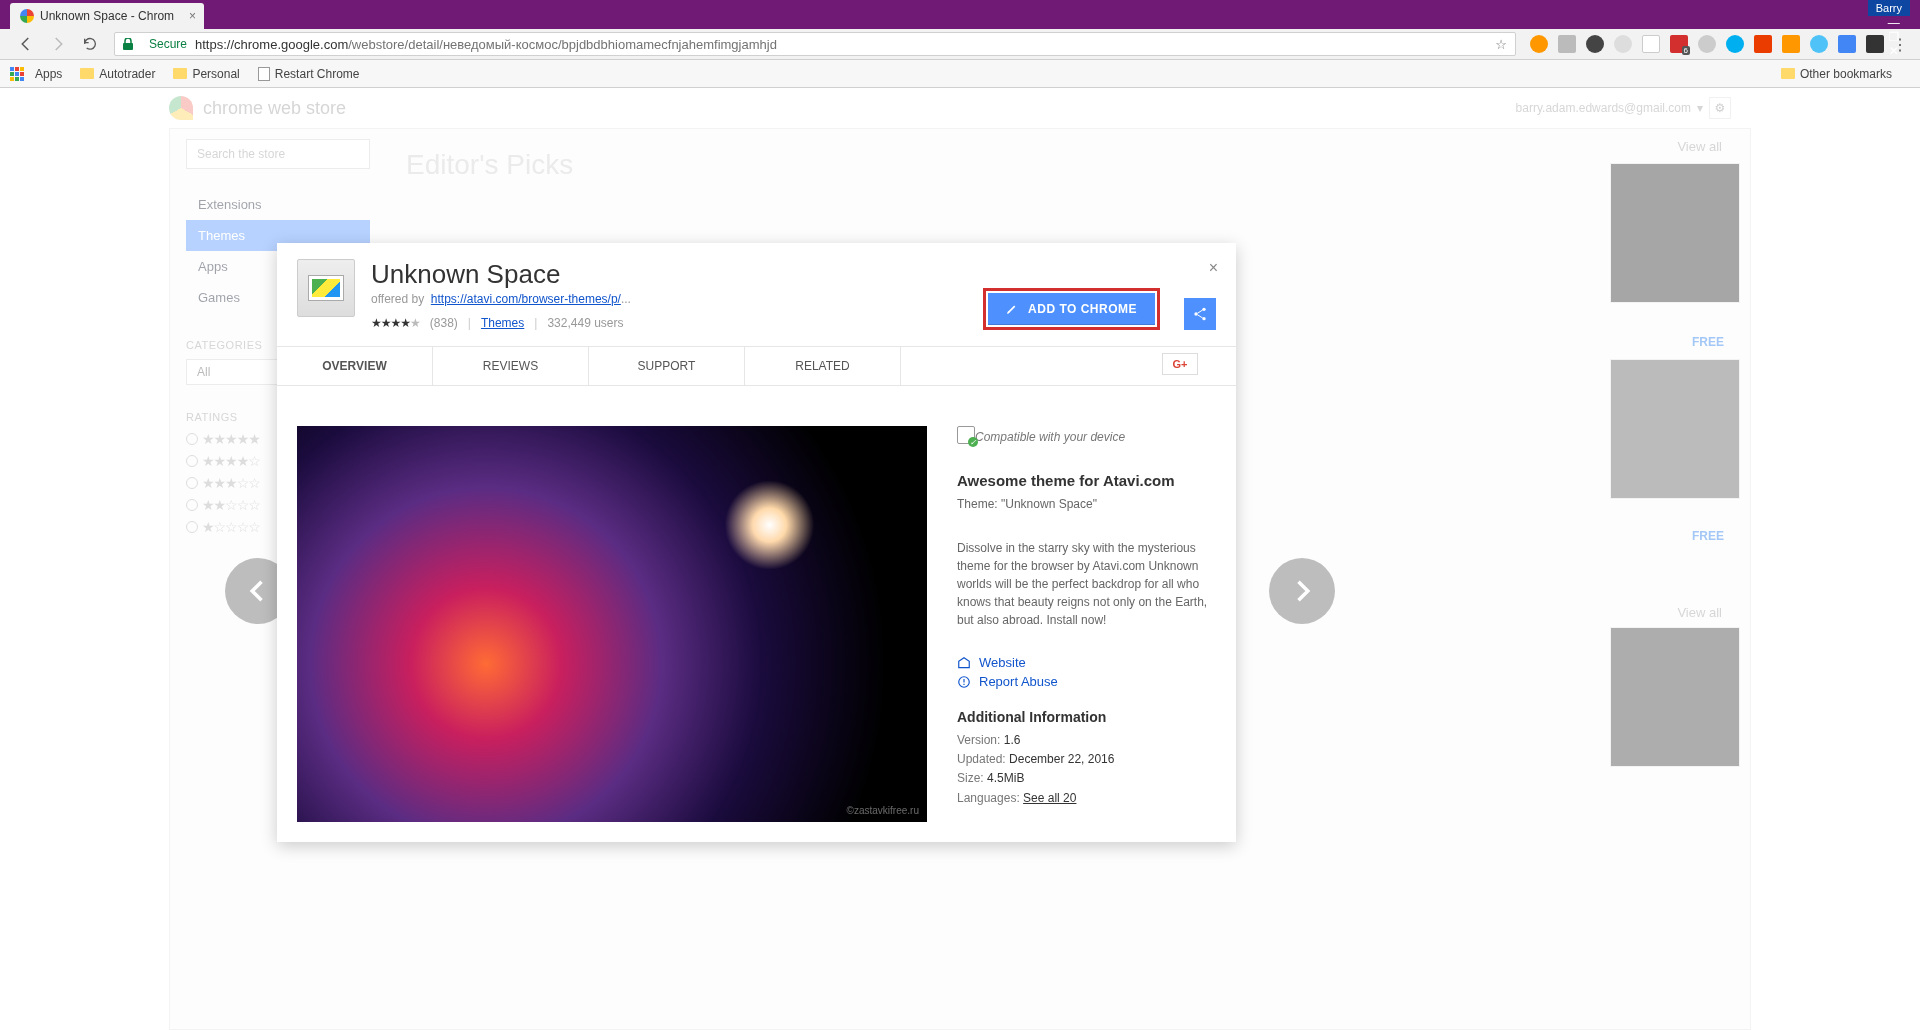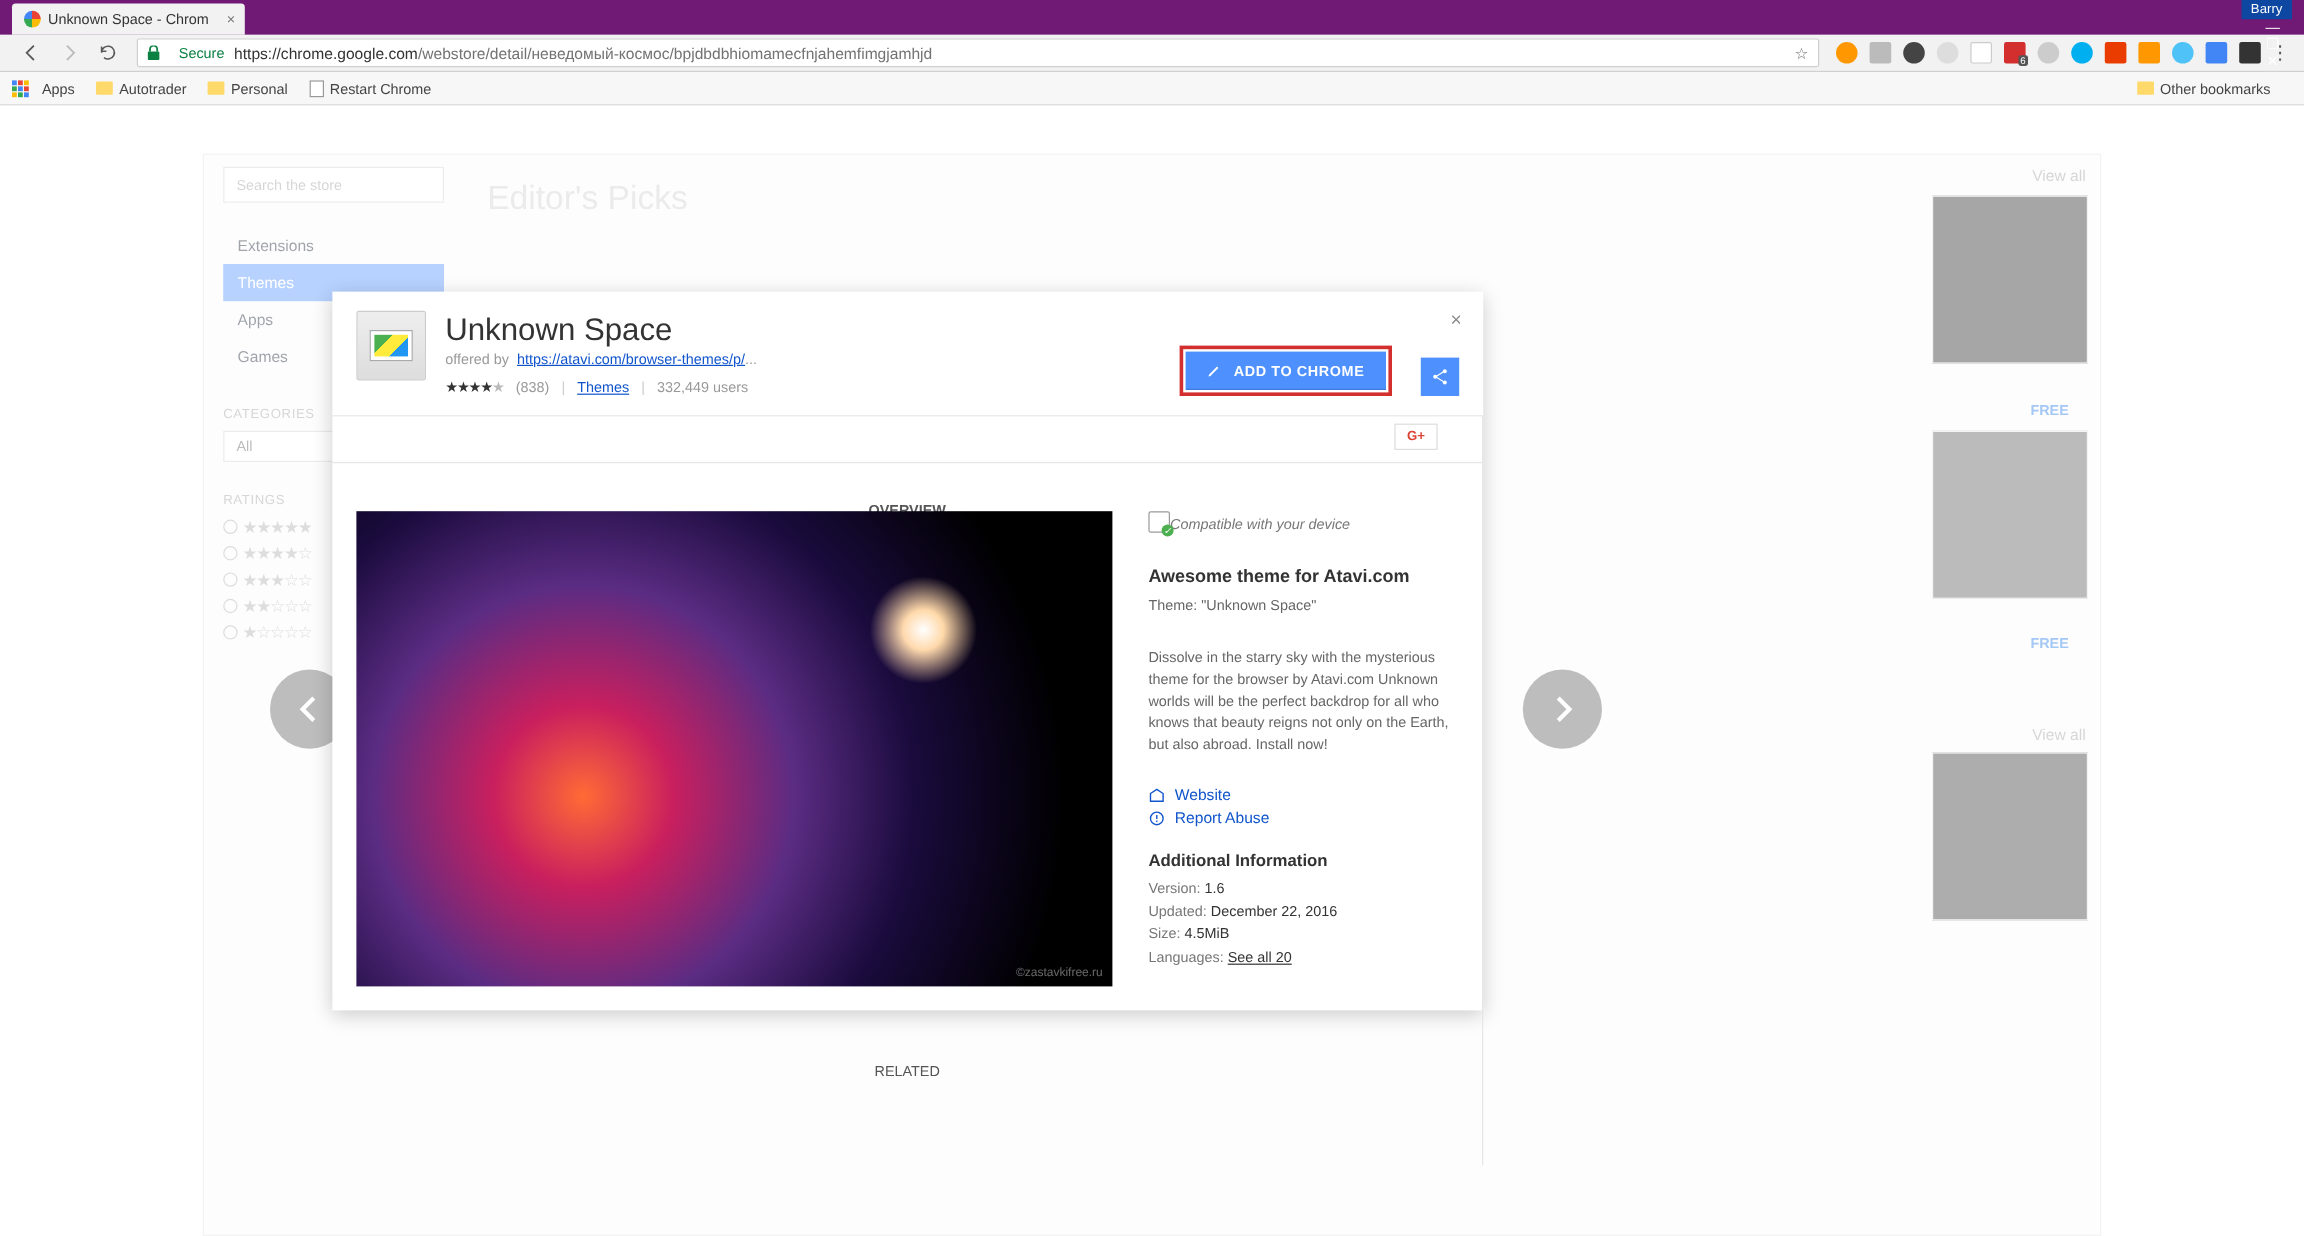--- a/index.html
+++ b/index.html
@@ -56,21 +56,21 @@
 .sidemenu a { display: block; padding: 8px 12px; font-size: 13px; color: #0f172a; text-decoration: none; }
 .sidemenu a.active { background: #4d90fe; color: #fff; }
 .side-label { font-size: 11px; color: #999; margin: 26px 0 8px; letter-spacing: .5px; }
 .catselect { border: 1px solid #d0d0d0; background: #fff; padding: 5px 10px; font-size: 12px; color: #555; }
 .ratings-row { display: flex; align-items: center; gap: 4px; margin: 6px 0; }
 .radio { width: 12px; height: 12px; border: 1px solid #aaa; border-radius: 50%; }
 .star-gray { color: #aaa; font-size: 14px; letter-spacing: -1px; }
 
 .main-panel { margin-left: 216px; padding: 20px; }
 .editor-picks { font-size: 28px; color: #ccc; }
-.viewall { position: absolute; right: 12px; font-size: 13px; color: #999; }
+.viewall { position: absolute; right: 28px; font-size: 13px; color: #999; }
 .free-label { position: absolute; right: 26px; color: #1a73e8; font-size: 12px; font-weight: bold; }
 
 
 .dim { position: absolute; inset: 0; background: rgba(255,255,255,0.6); }
 
 
 .modal { position: absolute; top: 155px; left: 277px; width: 959px; background: #fff; box-shadow: 0 4px 16px rgba(0,0,0,0.2); }
 .modal-close { position: absolute; top: 16px; right: 18px; color: #888; font-size: 16px; cursor: pointer; }
 .modal-head { padding: 16px 20px; display: flex; }
 .app-icon { width: 58px; height: 58px; background: linear-gradient(#eee,#ddd); border: 1px solid #ccc; border-radius: 2px; display: flex; align-items: center; justify-content: center; }
@@ -86,21 +86,21 @@
 .link { color: #1155cc; text-decoration: underline; }
 .sep { color: #ccc; }
 
 .head-actions { margin-left: auto; display: flex; align-items: flex-end; gap: 24px; }
 .add-highlight { border: 3px solid #d32f2f; padding: 2px; }
 .add-btn { background: #4d90fe; color: #fff; border: none; height: 32px; padding: 0 18px; font-size: 12px; font-weight: bold; letter-spacing: .5px; display: flex; align-items: center; gap: 8px; box-shadow: inset 0 -1px 0 rgba(0,0,0,.15); }
 .brush-icon { width: 14px; height: 14px; }
 .share-btn { width: 32px; height: 32px; background: #4d90fe; display: flex; align-items: center; justify-content: center; color: #fff; }
 .gplus { position: absolute; right: 38px; top: 110px; width: 36px; height: 22px; border: 1px solid #ddd; display: flex; align-items: center; justify-content: center; color: #db4437; font-size: 11px; font-weight: bold; }
 
-.modal-tabs { display: flex; border-top: 1px solid #e6e6e6; border-bottom: 1px solid #e6e6e6; height: 40px; flex-direction: column; }
+.modal-tabs { display: flex; border-top: 1px solid #e6e6e6; border-bottom: 1px solid #e6e6e6; height: 40px; }
 .mtab { flex: 0 0 156px; display: flex; align-items: center; justify-content: center; font-size: 12px; color: #555; border-right: 1px solid #e6e6e6; }
 .mtab.active { font-weight: bold; position: relative; }
 .mtab:first-child { border-left: none; }
 
 .modal-body { display: flex; padding: 40px 20px 20px; gap: 30px; }
 .screenshot { width: 630px; height: 396px; background: radial-gradient(circle at 30% 60%, #ff6b35 0%, #c91f5e 15%, #5b2c83 35%, #1a0b3d 55%, #000 80%), radial-gradient(circle at 75% 25%, #fff 0%, #ffd89b 3%, transparent 8%); background-blend-mode: screen; position: relative; }
 .watermark { position: absolute; bottom: 6px; right: 8px; font-size: 10px; color: rgba(255,255,255,.4); }
 
 .side-arrow { position: absolute; width: 66px; height: 66px; background: rgba(0,0,0,.25); border-radius: 50%; display: flex; align-items: center; justify-content: center; color: #fff; top: 470px; }
 .side-arrow svg { width: 28px; height: 28px; }
@@ -215,20 +215,29 @@
       <div class="page-icon"></div>
       <span>Restart Chrome</span>
     </div>
   <div class="bm bookbar-right">
       <div class="folder-icon"></div>
       <span>Other bookmarks</span>
     </div>
 </div>
 
 <div class="store-bg">
+  <div class="store-header">
+    <div class="store-logo"></div>
+    <div class="store-title">chrome web store</div>
+    <div class="store-user">
+      <span>barry.adam.edwards@gmail.com</span>
+      <span>▾</span>
+      <div class="gear-b">⚙</div>
+    </div>
+  </div>
   <div class="store-content">
     <div class="sidebar">
       <div class="searchbox">Search the store</div>
       <div class="sidemenu">
         <a>Extensions</a>
         <a class="active">Themes</a>
         <a>Apps</a>
         <a>Games</a>
       </div>
       <div class="side-label">CATEGORIES</div>

